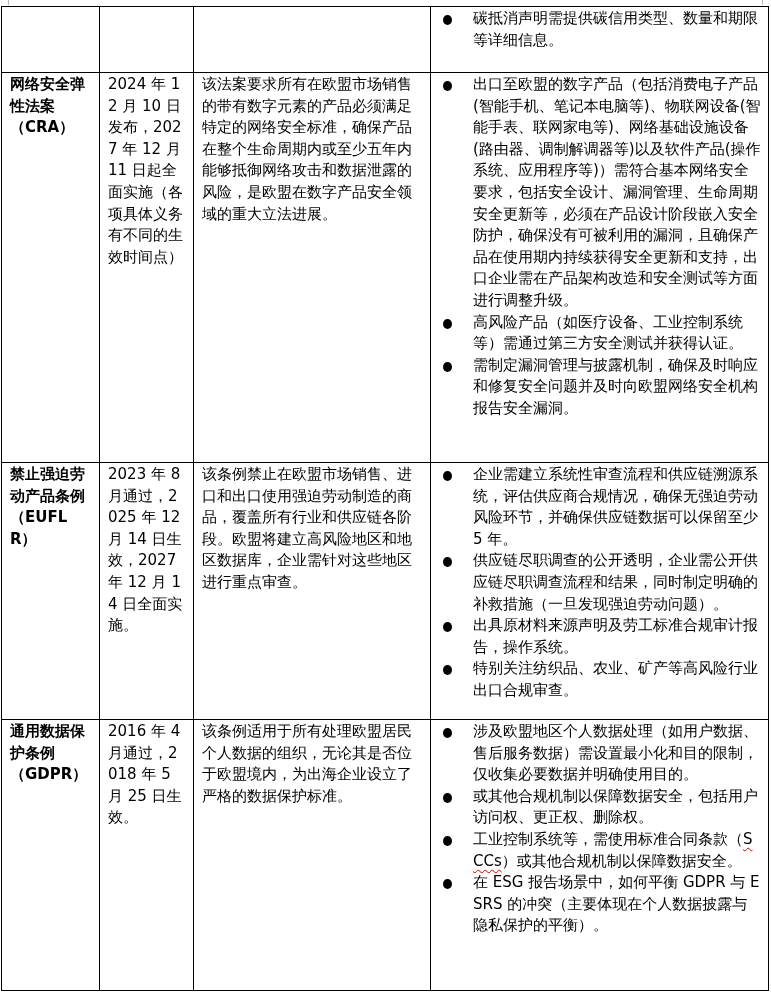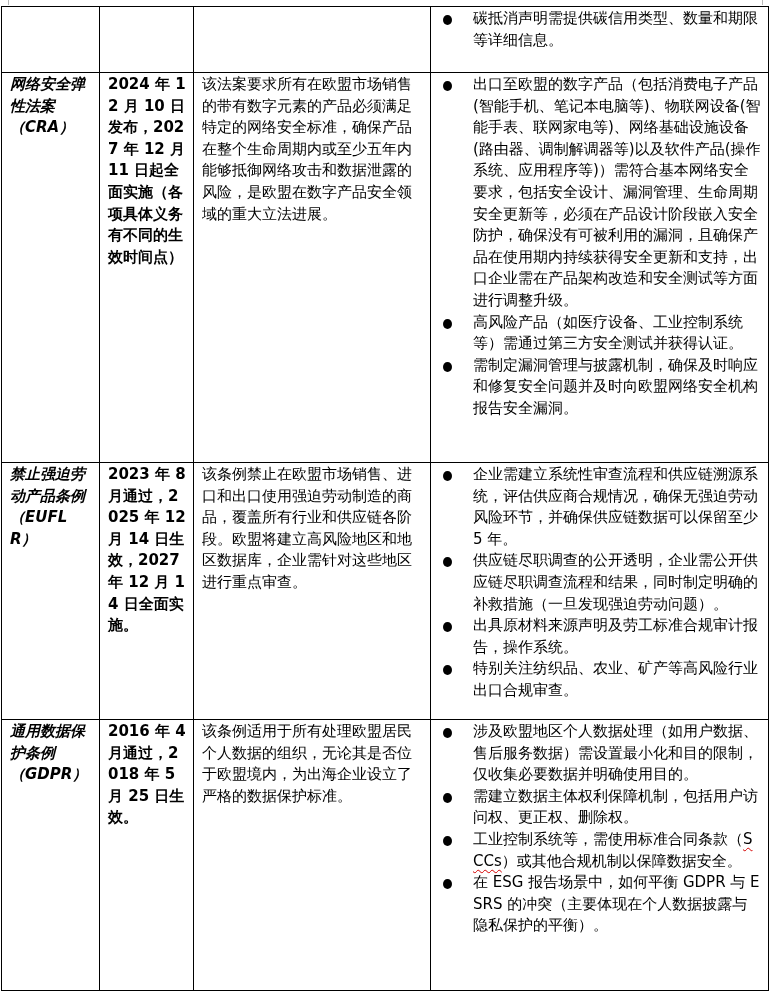--- a/index.html
+++ b/index.html
@@ -44,26 +44,24 @@
   }
   col.c-name { width: 98px; }
   col.c-date { width: 94px; }
   col.c-desc { width: 237px; }
   col.c-req  { width: 338px; }
 
   td.name-cell {
     font-weight: bold;
     padding-left: 9px;
     padding-right: 4px;
-    font-style: italic;
   }
   td.date-cell {
     padding-left: 8px;
     padding-right: 6px;
-    font-weight: bold;
   }
   td.desc-cell {
     padding-left: 7px;
     padding-right: 6px;
     margin-top: 37px;
   }
   td.req-cell {
     padding-left: 6px;
     padding-right: 6px;
   }
@@ -208,21 +206,21 @@
         <span>该条例适用于所有处理欧盟居民个人数据的组织，无论其是否位于欧盟境内，为出海企业设立了严格的数据保护标准。</span>
       </td>
       <td class="req-cell">
         <ul class="bullets">
           <li>
             <span class="bullet"></span>
             <span>涉及欧盟地区个人数据处理（如用户数据、售后服务数据）需设置最小化和目的限制，仅收集必要数据并明确使用目的。</span>
           </li>
           <li>
             <span class="bullet"></span>
-            <span>需建立数据主体权利保障机制，包括用户访问权、更正权、删除权。</span>
+            <span>或其他合规机制以保障数据安全，包括用户访问权、更正权、删除权。</span>
           </li>
           <li>
             <span class="bullet"></span>
             <span>工业控制系统等，需使用标准合同条款（</span><span class="spell-underline">SCCs</span><span>）或其他合规机制以保障数据安全。</span>
           </li>
           <li>
             <span class="bullet"></span>
             <span>在 ESG 报告场景中，如何平衡 GDPR 与 ESRS 的冲突（主要体现在个人数据披露与隐私保护的平衡）。</span>
           </li>
         </ul>

